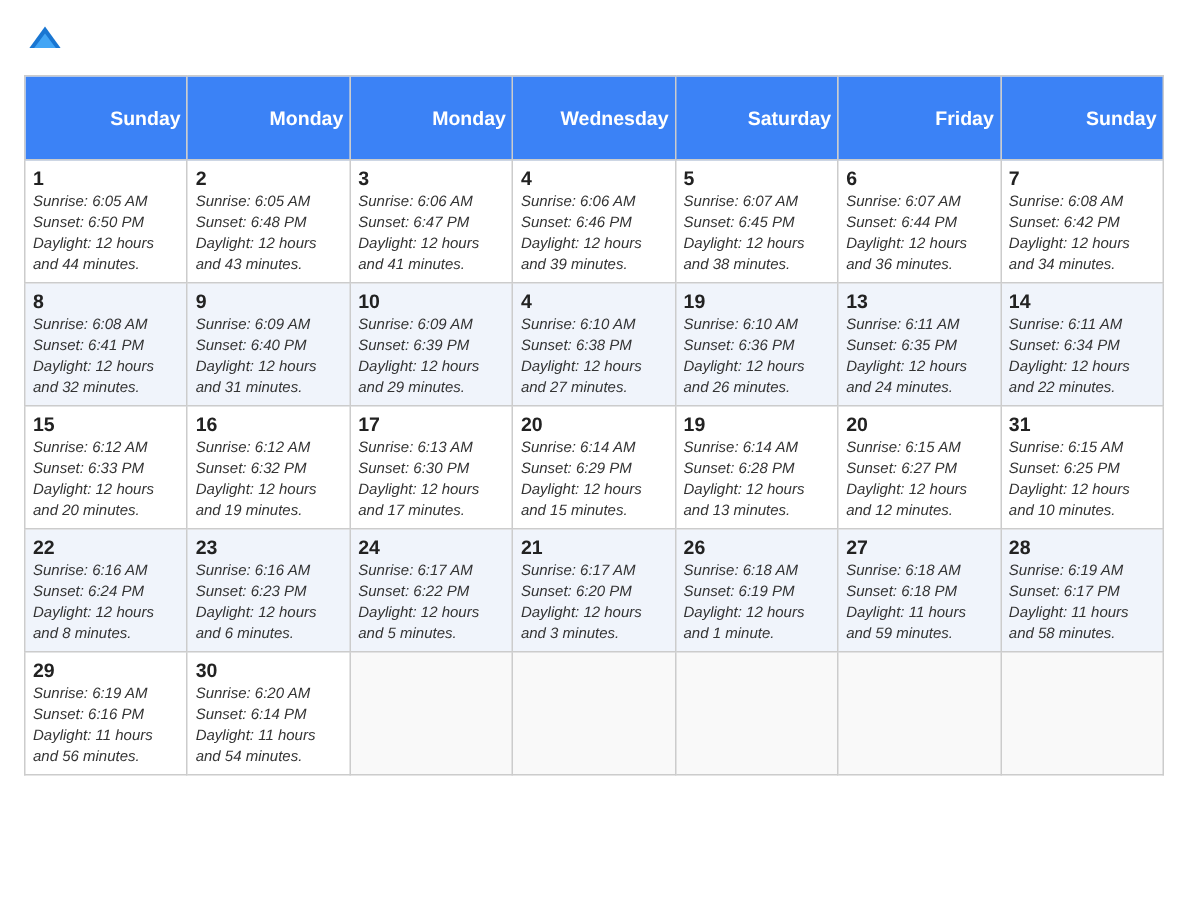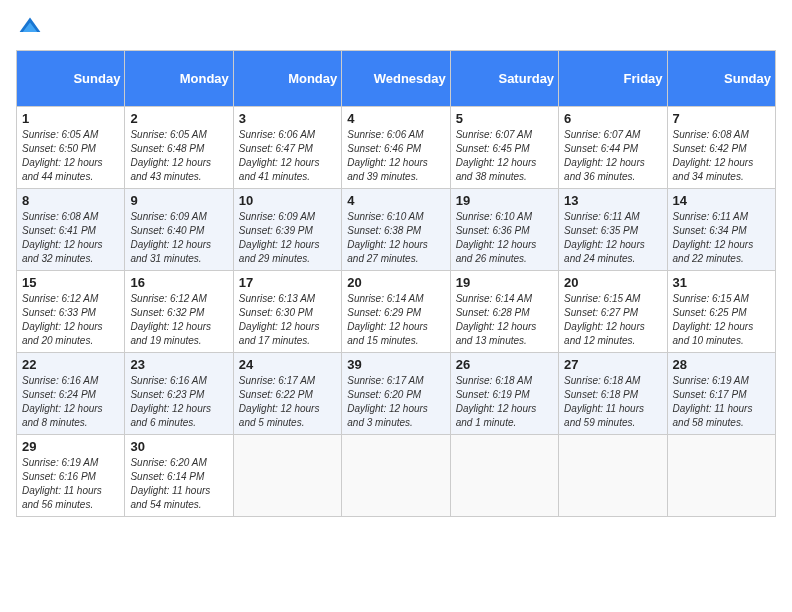--- a/index.html
+++ b/index.html
@@ -229,21 +229,21 @@
         </td>
         <td>
           <span class="day-number">23</span>
           <div class="day-info">Sunrise: 6:16 AM<br>Sunset: 6:23 PM<br>Daylight: 12 hours<br>and 6 minutes.</div>
         </td>
         <td>
           <span class="day-number">24</span>
           <div class="day-info">Sunrise: 6:17 AM<br>Sunset: 6:22 PM<br>Daylight: 12 hours<br>and 5 minutes.</div>
         </td>
         <td>
-          <span class="day-number">39</span>
+          <span class="day-number">21</span>
           <div class="day-info">Sunrise: 6:17 AM<br>Sunset: 6:20 PM<br>Daylight: 12 hours<br>and 3 minutes.</div>
         </td>
         <td>
           <span class="day-number">26</span>
           <div class="day-info">Sunrise: 6:18 AM<br>Sunset: 6:19 PM<br>Daylight: 12 hours<br>and 1 minute.</div>
         </td>
         <td>
           <span class="day-number">27</span>
           <div class="day-info">Sunrise: 6:18 AM<br>Sunset: 6:18 PM<br>Daylight: 11 hours<br>and 59 minutes.</div>
         </td>

